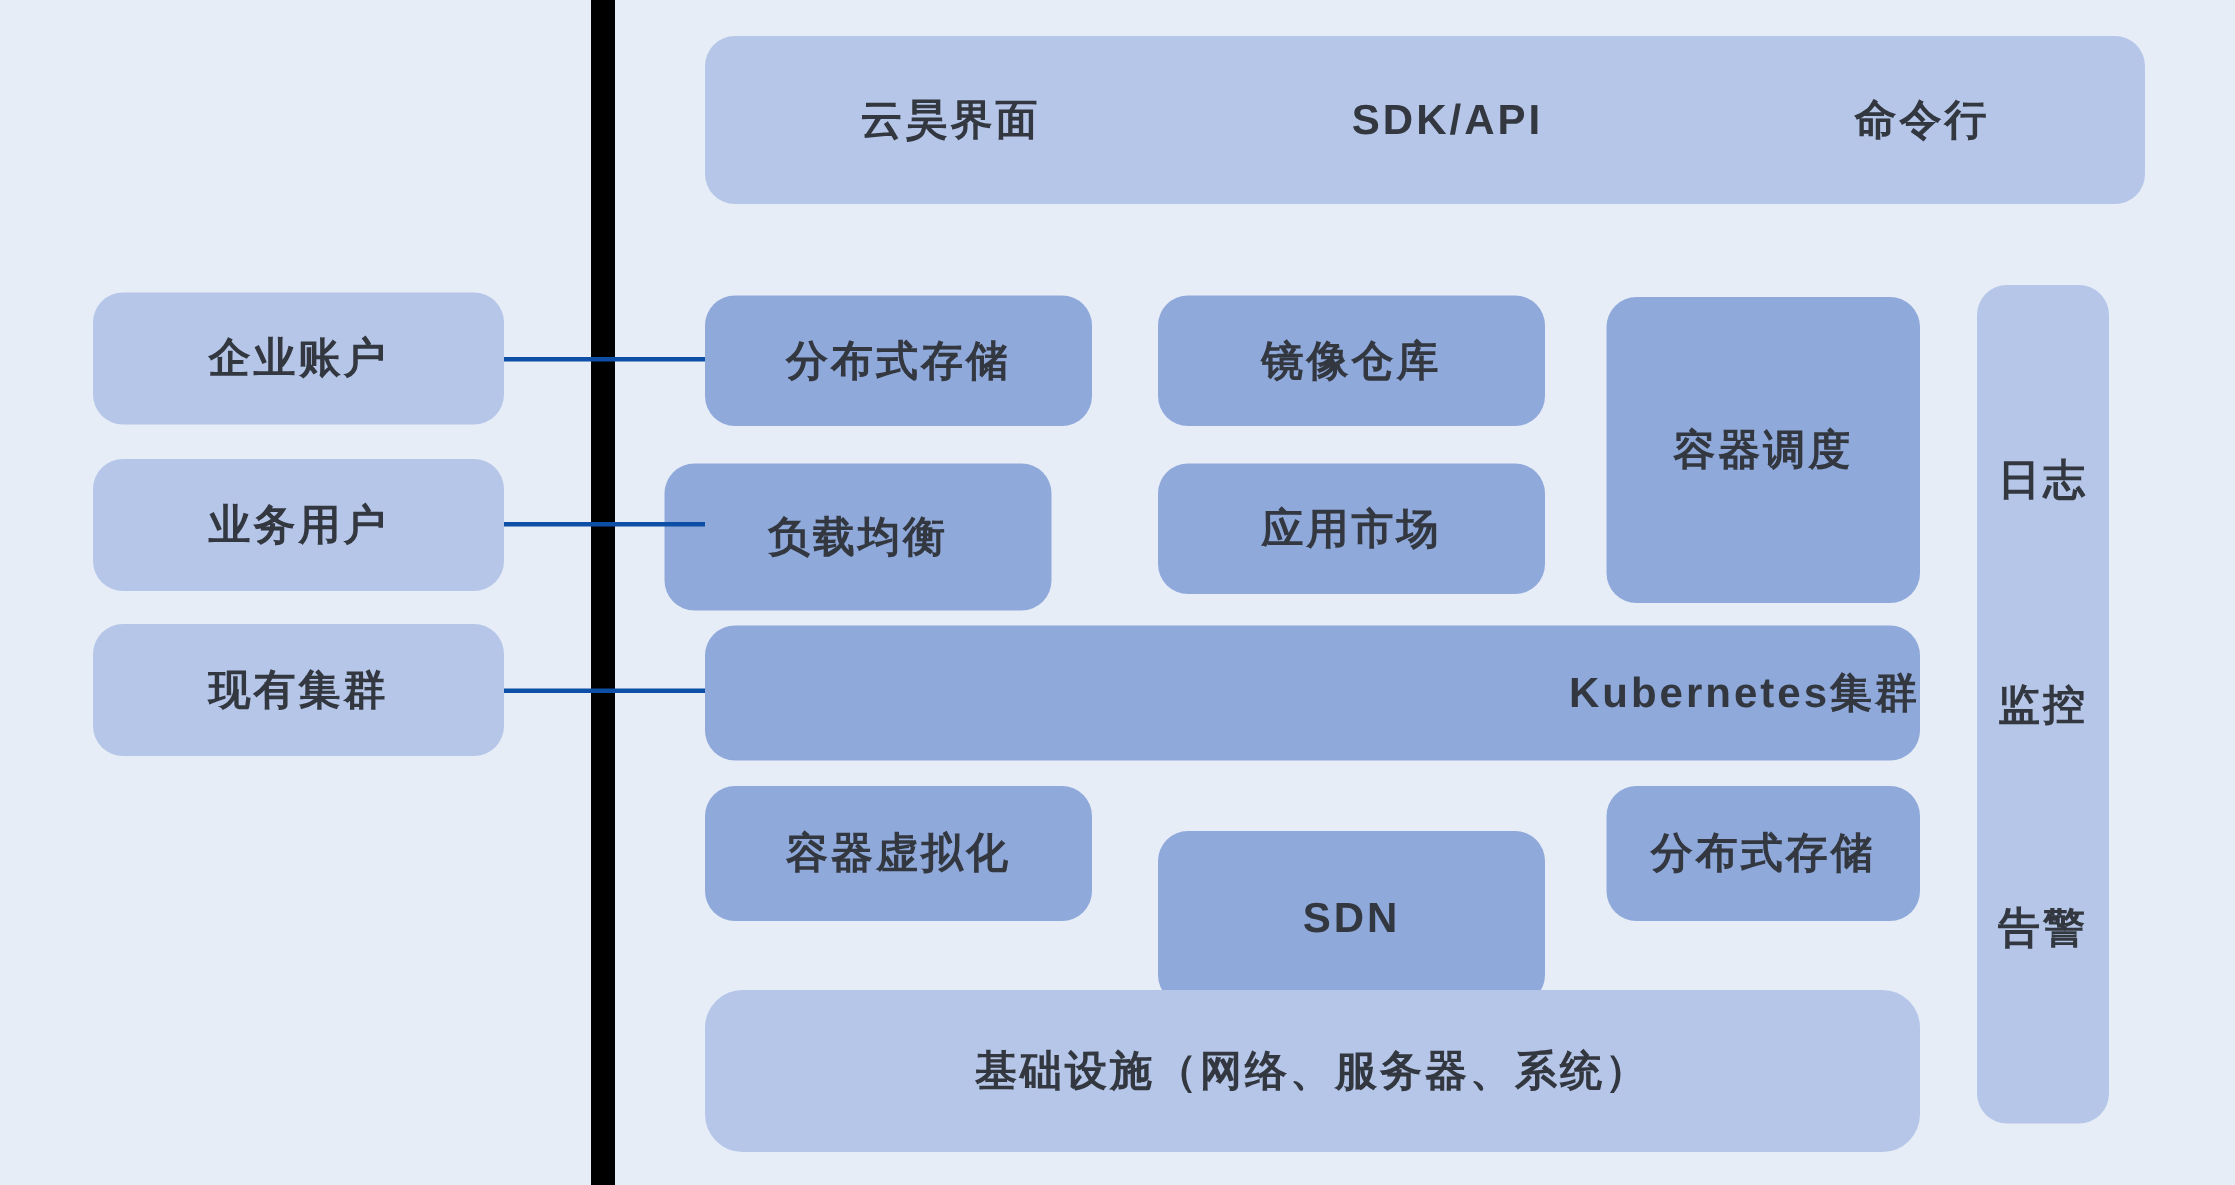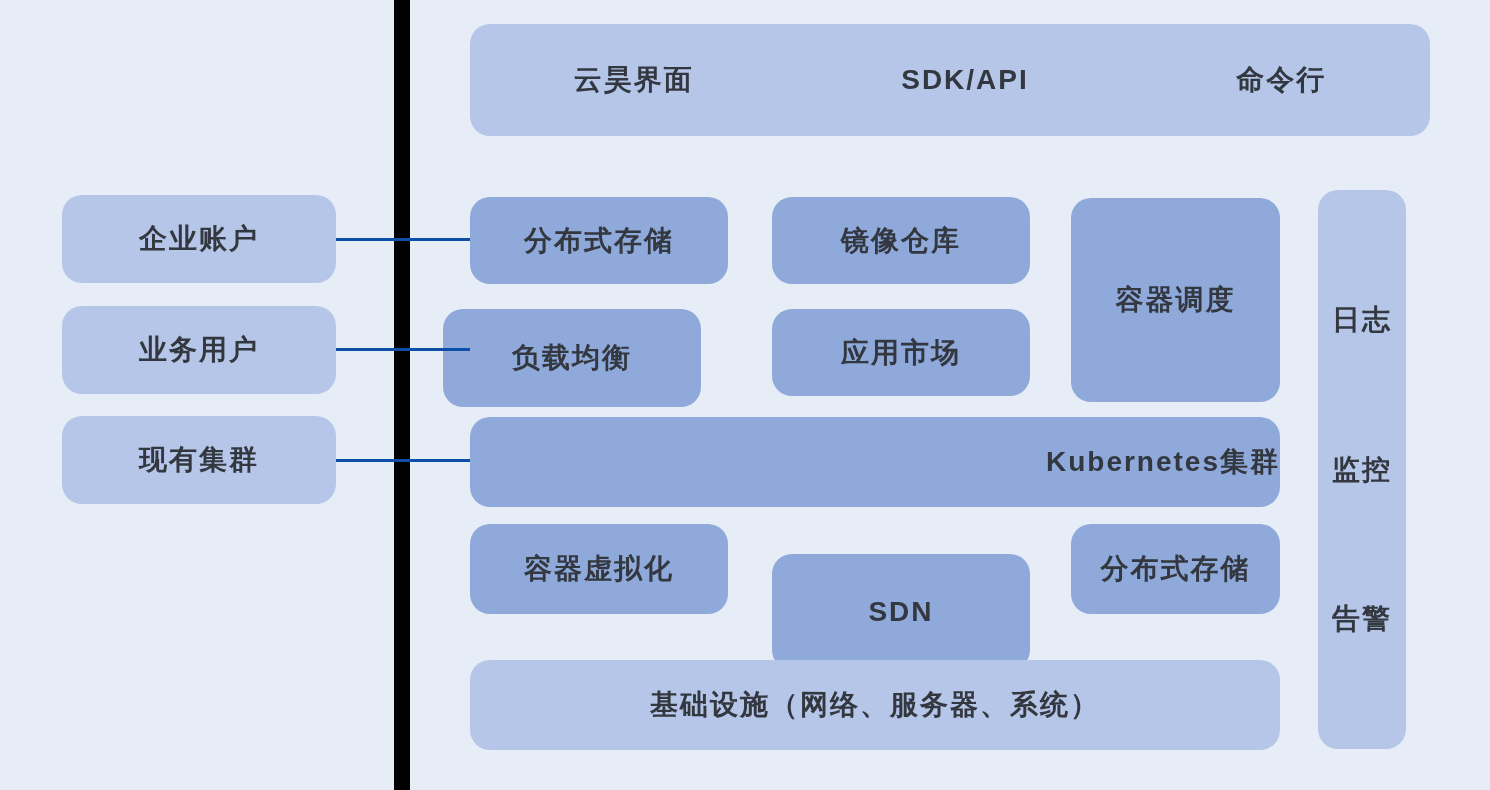--- a/index.html
+++ b/index.html
@@ -103,21 +103,21 @@
   <div class="box dark r16" style="left:470px; top:524px; width:258px; height:90px;">
     <span>容器虚拟化</span>
   </div>
   <div class="box dark r16" style="left:772px; top:554px; width:258px; height:116px;">
     <span>SDN</span>
   </div>
   <div class="box dark r16" style="left:1071px; top:524px; width:209px; height:90px;">
     <span>分布式存储</span>
   </div>
 
-  <div class="box light r20" style="left:470px; top:660px; width:810px; height:90px;">
+  <div class="box light r20" style="left:470px; top:660px; width:810px; height:108px;border-radius:25px;">
     <span>基础设施（网络、服务器、系统）</span>
   </div>
 
   <div class="box light r20 side-bar">
     <span>日志</span>
     <span>监控</span>
     <span>告警</span>
   </div>
 
 </div>

